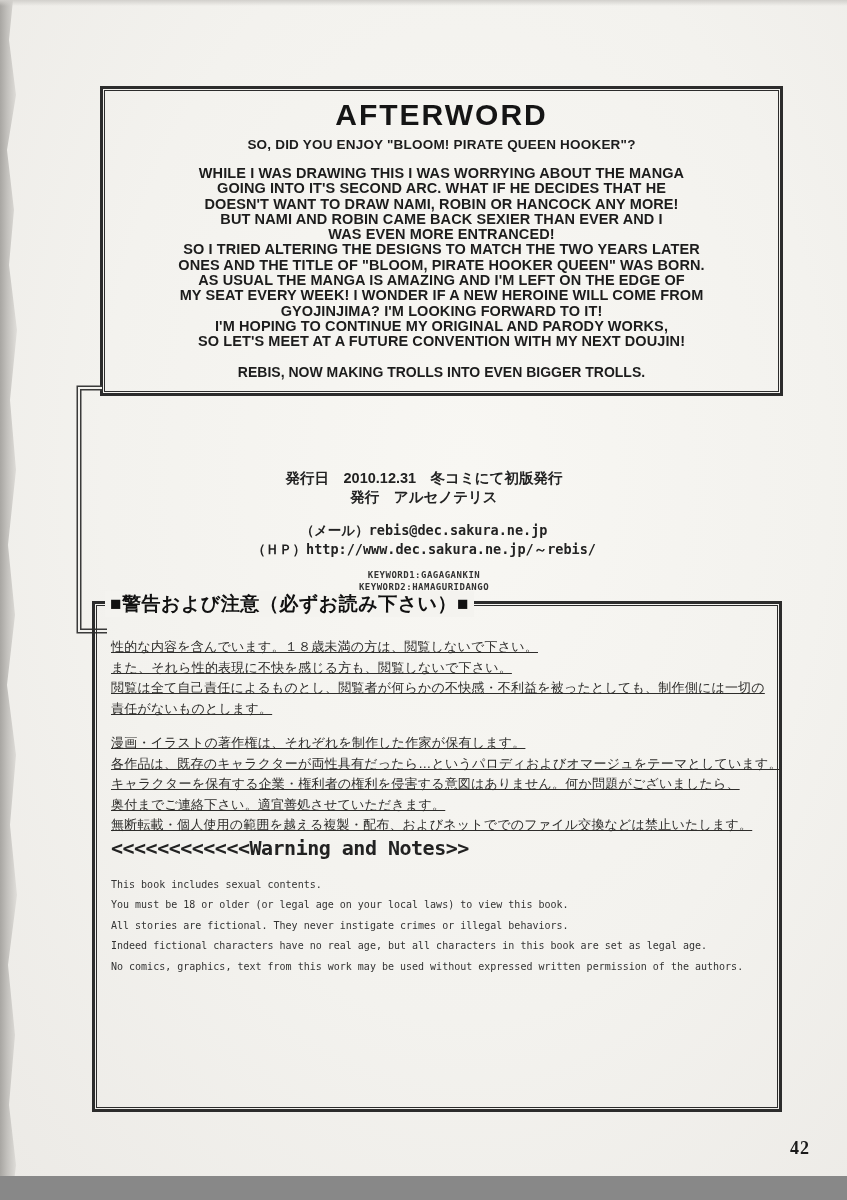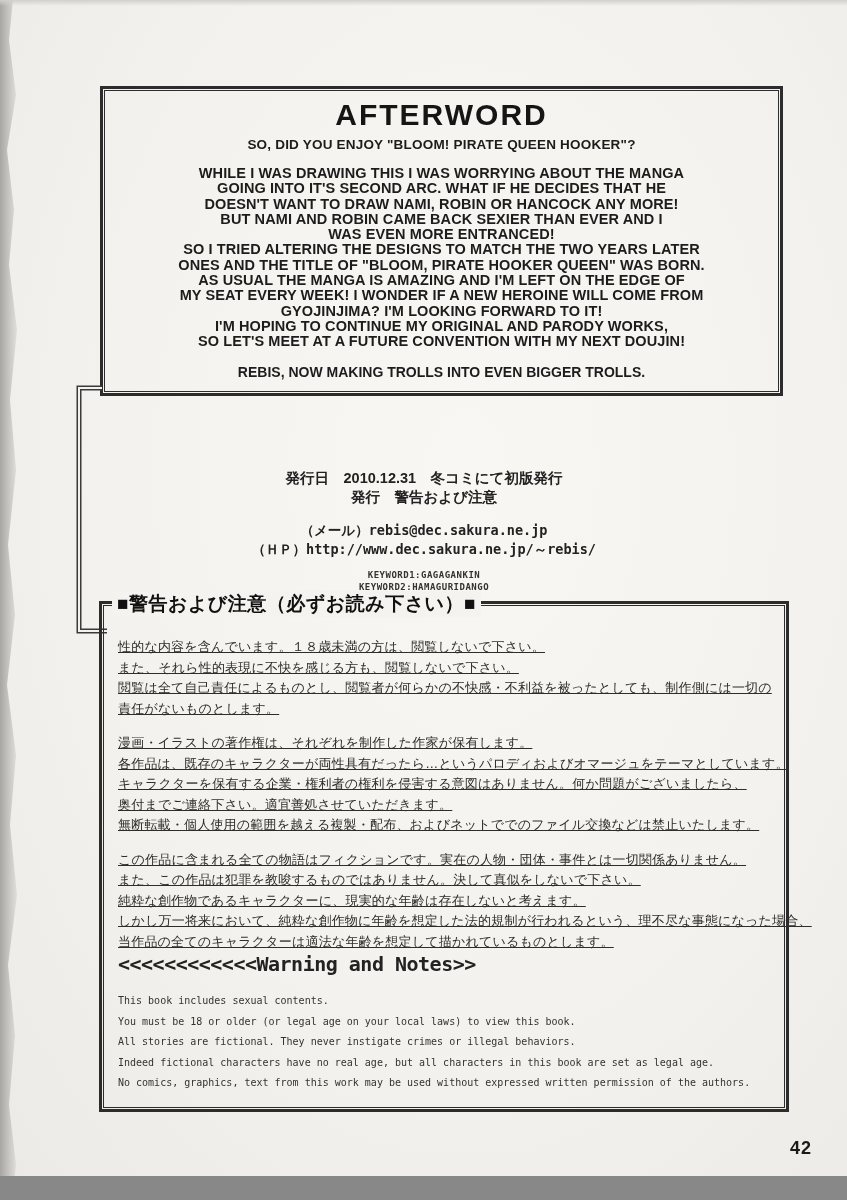--- a/index.html
+++ b/index.html
@@ -56,21 +56,21 @@
   .c-line { font-size: 14.5px; font-weight: bold; line-height: 18.5px; color: #222; white-space: pre; }
   .c-gap { margin-top: 15px; }
   .c-with { font-size: 10px; margin: 0 7px; }
   .c-mono { font-family: "DejaVu Sans Mono", "Liberation Mono", monospace; font-size: 13.5px; }
   .keywords { margin-top: 11px; }
   .kw-line {
     font-family: "DejaVu Sans Mono", "Liberation Mono", monospace;
     font-size: 9px; font-weight: bold; line-height: 12px; color: #333; letter-spacing: 0.5px;
   }
   
-  .warning-box { left: 99px; top: 601px; width: 690px; height: 511px; }
+  .warning-box { left: 92px; top: 601px; width: 690px; height: 511px; }
   .warn-header {
     position: absolute; top: -13px; left: 10px;
     background: #f4f3ef; padding: 0 5px;
     font-size: 19px; font-weight: bold; line-height: 26px; color: #111;
     letter-spacing: 0.5px; white-space: pre;
   }
   .warn-content { padding: 33px 4px 0 16px; }
   .jp-para {
     font-size: 13px; line-height: 20.5px; color: #2e2d2b;
     white-space: pre; letter-spacing: 0.2px; text-decoration: underline;
@@ -80,21 +80,21 @@
     font-family: "DejaVu Sans Mono", "Liberation Mono", monospace;
     font-size: 20px; font-weight: bold; color: #222; letter-spacing: -0.5px; white-space: pre;
   }
   .en-body {
     margin-top: 15px;
     font-family: "DejaVu Sans Mono", "Liberation Mono", monospace;
     font-size: 10px; line-height: 20.5px; color: #333; white-space: pre;
   }
   .page-number {
     position: absolute; left: 790px; top: 1138px; width: 42px;
-    font-size: 18px; font-weight: bold; letter-spacing: 1px; color: #1a1a1a;
+    font-size: 18px; font-weight: bold; letter-spacing: 1px; color: #1a1a1a; font-family: Liberation Serif, serif;
   }
 </style>
 </head>
 <body>
 
 <div class="page">
 
   <div class="torn-edge"></div>
   <div class="top-shade"></div>
 
@@ -116,46 +116,41 @@
     <p class="aw-signoff">REBIS, NOW MAKING TROLLS INTO EVEN BIGGER TROLLS.</p>
   </section>
 
   <svg class="connector" width="847" height="1200">
     <path d="M 102 388 H 79 V 631 H 107" fill="none" stroke="#3a3a3a" stroke-width="5"></path>
     <path d="M 102 388 H 79 V 631 H 107" fill="none" stroke="#f3f2ee" stroke-width="2"></path>
   </svg>
 
   <div class="colophon">
     <div class="c-line">発行日　2010.12.31　冬コミにて初版発行</div>
-    <div class="c-line">発行　警告および注意</div>
+    <div class="c-line">発行　アルセノテリス</div>
     <div class="c-line c-gap c-mono">（メール）rebis@dec.sakura.ne.jp</div>
     <div class="c-line c-mono">（ＨＰ）http://www.dec.sakura.ne.jp/～rebis/</div>
     <div class="keywords">
       <div class="kw-line">KEYWORD1:GAGAGANKIN</div>
       <div class="kw-line">KEYWORD2:HAMAGURIDANGO</div>
     </div>
   </div>
 
   <section class="dbox warning-box">
     <div class="warn-header">■警告および注意（必ずお読み下さい）■</div>
     <div class="warn-content">
       <p class="jp-para">性的な内容を含んでいます。１８歳未満の方は、閲覧しないで下さい。
 また、それら性的表現に不快を感じる方も、閲覧しないで下さい。
 閲覧は全て自己責任によるものとし、閲覧者が何らかの不快感・不利益を被ったとしても、制作側には一切の
 責任がないものとします。</p>
       <p class="jp-para">漫画・イラストの著作権は、それぞれを制作した作家が保有します。
 各作品は、既存のキャラクターが両性具有だったら…というパロディおよびオマージュをテーマとしています。
 キャラクターを保有する企業・権利者の権利を侵害する意図はありません。何か問題がございましたら、
 奥付までご連絡下さい。適宜善処させていただきます。
 無断転載・個人使用の範囲を越える複製・配布、およびネットででのファイル交換などは禁止いたします。</p>
-      <p class="jp-para">この作品に含まれる全ての物語はフィクションです。実在の人物・団体・事件とは一切関係ありません。
-また、この作品は犯罪を教唆するものではありません。決して真似をしないで下さい。
-純粋な創作物であるキャラクターに、現実的な年齢は存在しないと考えます。
-しかし万一将来において、純粋な創作物に年齢を想定した法的規制が行われるという、理不尽な事態になった場合、
-当作品の全てのキャラクターは適法な年齢を想定して描かれているものとします。</p>
       <div class="en-heading">&lt;&lt;&lt;&lt;&lt;&lt;&lt;&lt;&lt;&lt;&lt;&lt;Warning and Notes&gt;&gt;</div>
       <div class="en-body">This book includes sexual contents.
 You must be 18 or older (or legal age on your local laws) to view this book.
 All stories are fictional. They never instigate crimes or illegal behaviors.
 Indeed fictional characters have no real age, but all characters in this book are set as legal age.
 No comics, graphics, text from this work may be used without expressed written permission of the authors.</div>
     </div>
   </section>
 
   <div class="page-number">42</div>

